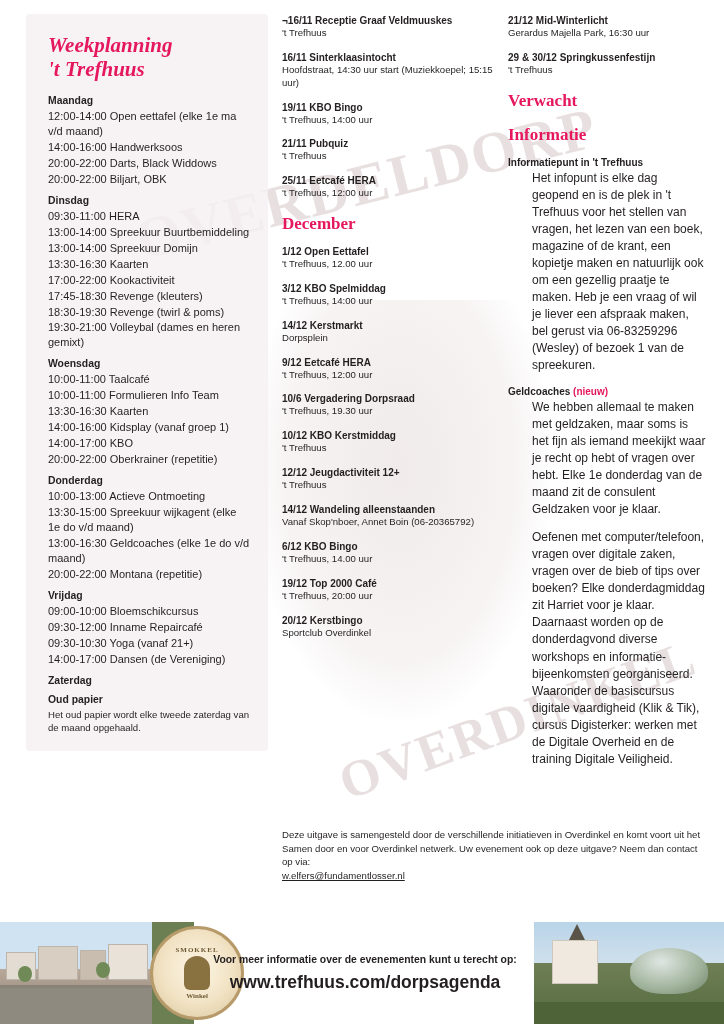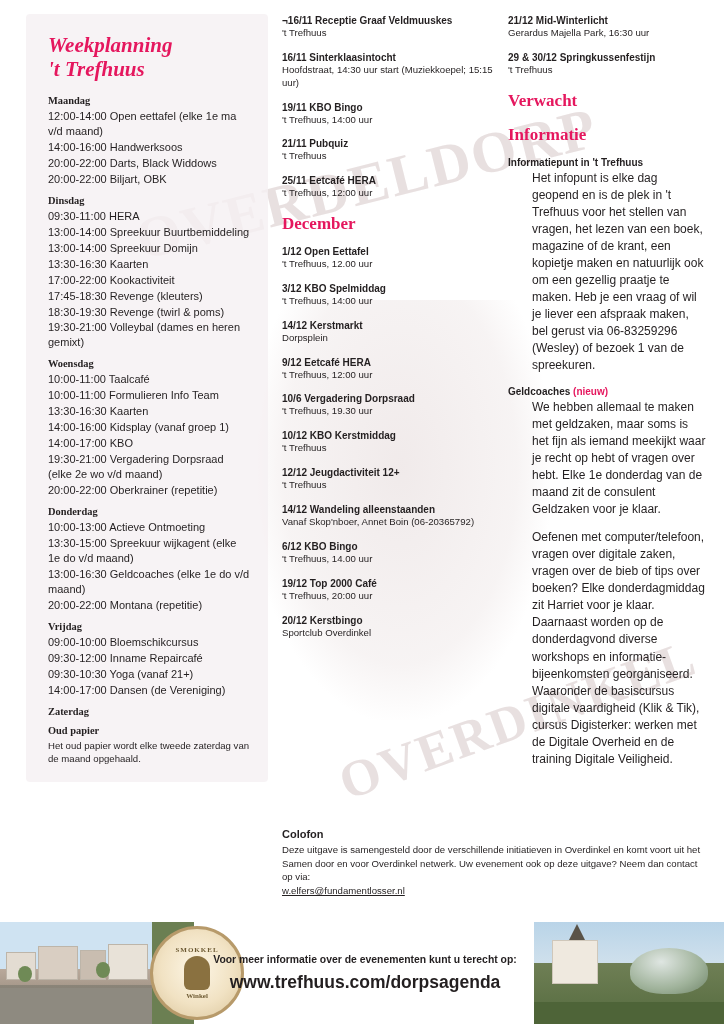--- a/index.html
+++ b/index.html
@@ -68,21 +68,21 @@
     margin: 0 0 14px 0;
   }
   h1.title .l2 { display: block; }
 
   .day {
     font-weight: bold;
     font-size: 10.4px;
     margin: 11px 0 3px 0;
     color: #231f20;
   }
-  .day:first-of-type { margin-top: 8px; font-family: Liberation Serif, serif; }
+  .day:first-of-type { margin-top: 8px; }
   .entry {
     font-size: 11px;
     line-height: 1.36;
     margin: 0 0 1px 0;
   }
   .note { font-size: 9.6px; line-height: 1.42; margin: 3px 0 0 0; }
 
   
   .ev { margin: 0 0 11px 0; }
   .ev .hd {
@@ -262,21 +262,20 @@
         <div class="entry">19:30-21:00   Volleybal (dames en heren gemixt)</div>
       </div>
 
       <div>
         <div class="day">Woensdag</div>
         <div class="entry">10:00-11:00 Taalcafé</div>
         <div class="entry">10:00-11:00 Formulieren Info Team</div>
         <div class="entry">13:30-16:30 Kaarten</div>
         <div class="entry">14:00-16:00 Kidsplay (vanaf groep 1)</div>
         <div class="entry">14:00-17:00 KBO</div>
-        <div class="entry">19:30-21:00 Vergadering Dorpsraad (elke 2e wo v/d maand)</div>
         <div class="entry">20:00-22:00 Oberkrainer (repetitie)</div>
       </div>
 
       <div>
         <div class="day">Donderdag</div>
         <div class="entry">10:00-13:00 Actieve Ontmoeting</div>
         <div class="entry">13:30-15:00 Spreekuur wijkagent (elke 1e do v/d maand)</div>
         <div class="entry">13:00-16:30 Geldcoaches (elke 1e do v/d maand)</div>
         <div class="entry">20:00-22:00 Montana (repetitie)</div>
       </div>
@@ -400,21 +399,20 @@
       </div>
       <div class="info-body">We hebben allemaal te maken met geldzaken, maar soms is het fijn als iemand meekijkt waar je recht op hebt of vragen over hebt. Elke 1e donderdag van de maand zit de consulent Geldzaken voor je klaar.</div>
     </div>
 
     <div class="info-block">
       <div class="info-body">Oefenen met computer/telefoon, vragen over digitale zaken, vragen over de bieb of tips over boeken? Elke donderdagmiddag zit Harriet voor je klaar. Daarnaast worden op de donderdagvond diverse workshops en informatie-bijeenkomsten georganiseerd. Waaronder de basiscursus digitale vaardigheid (Klik &amp; Tik), cursus Digisterker: werken met de Digitale Overheid en de training Digitale Veiligheid.</div>
     </div>
   </div>
 
   <div class="colofon" style="position:absolute; left:282px; top:822px; width:424px;">
-    <div class="hd">Colofon</div>
     <div class="bd">Deze uitgave is samengesteld door de verschillende initiatieven in Overdinkel en komt voort uit het Samen door en voor Overdinkel netwerk. Uw evenement ook op deze uitgave? Neem dan contact op via:</div>
     <a class="bd" href="#">w.elfers@fundamentlosser.nl</a>
   </div>
 </div>
 
 <div class="footer">
   <div class="f-strip f-1">
     <div class="ph-1">
       <div class="bldg b1"></div>
       <div class="bldg b2"></div>

